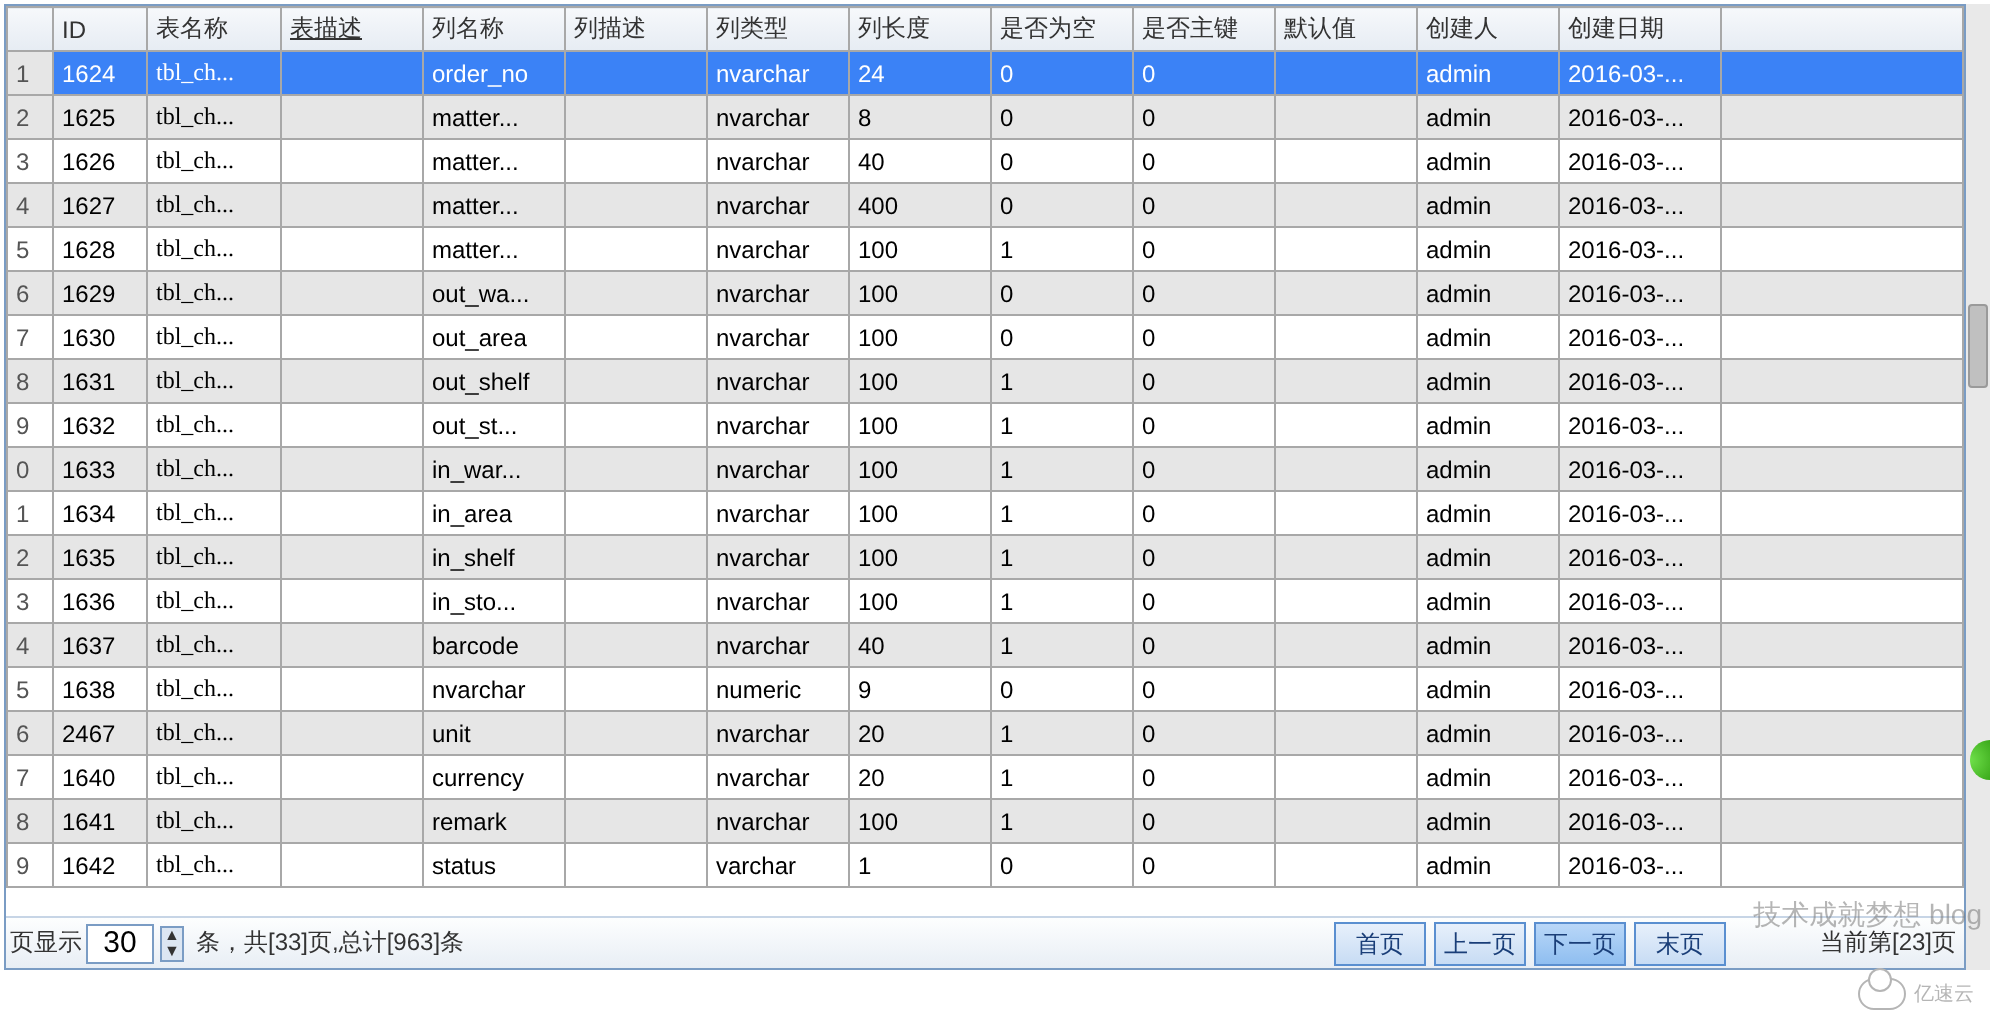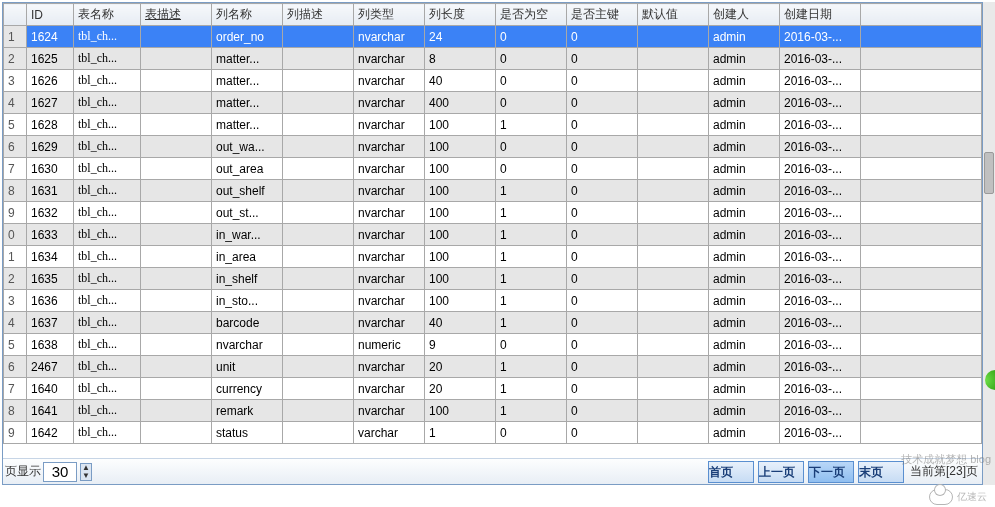--- a/index.html
+++ b/index.html
@@ -21,36 +21,36 @@
   .c-cdesc{width:62px;}
   .c-ctype{width:62px;}
   .c-clen{width:62px;}
   .c-null{width:62px;}
   .c-pk{width:62px;}
   .c-def{width:62px;}
   .c-cr{width:62px;}
   .c-cd{width:72px;}
   .c-pad{width:auto;}
 
-  .pager{position:absolute;left:0;right:0;bottom:0;height:25px;background:linear-gradient(#fdfefe,#e8eef5);border-top:1px solid #c7d5e6;display:flex;align-items:center;font-size:12px;color:#333;}
+  .pager{position:absolute;left:0;right:0;bottom:0;height:25px;background:linear-gradient(#fdfefe,#e8eef5);border-top:1px solid #c7d5e6;display:flex;align-items:center;font-size:12px;color:#333;gap:41px;}
   .pager .left{display:flex;align-items:center;gap:2px;padding-left:2px;}
   .pager input.pgsize{width:28px;height:16px;text-align:center;border:1px solid #7a9cc4;font-size:15px;}
   .spin{display:inline-flex;flex-direction:column;border:1px solid #7a9cc4;margin-left:1px;}
   .spin span{width:10px;height:8px;font-size:8px;line-height:8px;text-align:center;background:#dce6f2;cursor:pointer;}
   .pager .mid{flex:1;}
   .pager .btns{display:flex;gap:4px;margin-right:6px;}
-  .pgbtn{display:inline-block;min-width:44px;height:20px;line-height:20px;border:1px solid #5a8fd0;background:linear-gradient(#e7f0fb,#c7dcf4);color:#1a3e78;cursor:pointer;user-select:none;font-size:12px;font-weight:bold;}
+  .pgbtn{display:inline-block;min-width:44px;height:20px;line-height:20px;text-align:center;border:1px solid #5a8fd0;background:linear-gradient(#e7f0fb,#c7dcf4);color:#1a3e78;cursor:pointer;user-select:none;font-size:12px;}
   .pgbtn.active{background:linear-gradient(#b9d7f8,#8fbef0);}
   .pager .pos{margin-right:4px;color:#333;}
 
   .scrollbar{position:absolute;right:0;top:2px;bottom:22px;width:12px;background:#e9e9e9;}
   .scrollbar .thumb{position:absolute;left:1px;right:1px;top:150px;height:40px;background:#c0c0c0;border:1px solid #9a9a9a;border-radius:2px;}
 
   .watermark1{position:absolute;right:4px;bottom:40px;font-family:Arial,sans-serif;font-weight:bold;color:rgba(120,120,120,.55);font-size:20px;letter-spacing:0;}
-  .watermark1 small{display:block;font-size:11px;font-weight:normal;text-align:right;color:rgba(120,120,120,.55);}
+  .watermark1 small{display:block;font-size:14px;font-weight:normal;text-align:right;color:rgba(120,120,120,.55);}
   .watermark2{position:absolute;right:8px;bottom:2px;font-family:"Microsoft YaHei",sans-serif;color:rgba(120,120,120,.55);font-size:10px;display:flex;align-items:center;gap:4px;}
   .cloud{display:inline-block;width:22px;height:14px;border:1.5px solid rgba(120,120,120,.55);border-radius:10px;position:relative;}
   .cloud::before{content:"";position:absolute;width:10px;height:10px;border:1.5px solid rgba(120,120,120,.55);border-radius:50%;top:-6px;left:4px;background:#fff;}
 
   .green-dot{position:absolute;right:0;top:370px;width:10px;height:20px;background:radial-gradient(circle at 0 50%,#6fe04a,#3aa81a);border-top-left-radius:10px;border-bottom-left-radius:10px;}
 </style>
 </head>
 <body>
 
 <div class="frame">
@@ -385,20 +385,21 @@
     </div>
 
     <div class="pager">
       <div class="left">
         <span>页显示</span>
         <input class="pgsize" value="30" style="">
         <span class="spin">
           <span>▲</span>
           <span>▼</span>
         </span>
+        <span style="margin-left:4px;">条，共[33]页,总计[963]条</span>
       </div>
       <div class="mid"></div>
       <div class="btns">
         <span class="pgbtn">首页</span>
         <span class="pgbtn">上一页</span>
         <span class="pgbtn active">下一页</span>
         <span class="pgbtn">末页</span>
       </div>
       <span class="pos">当前第[23]页</span>
     </div>

